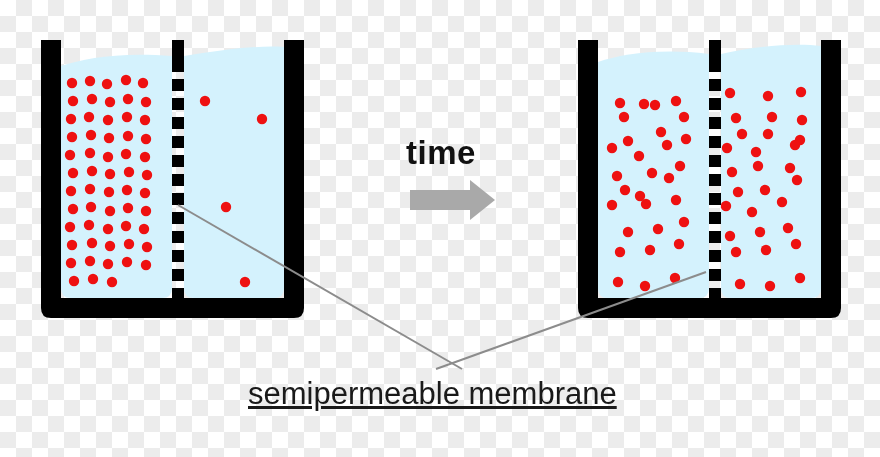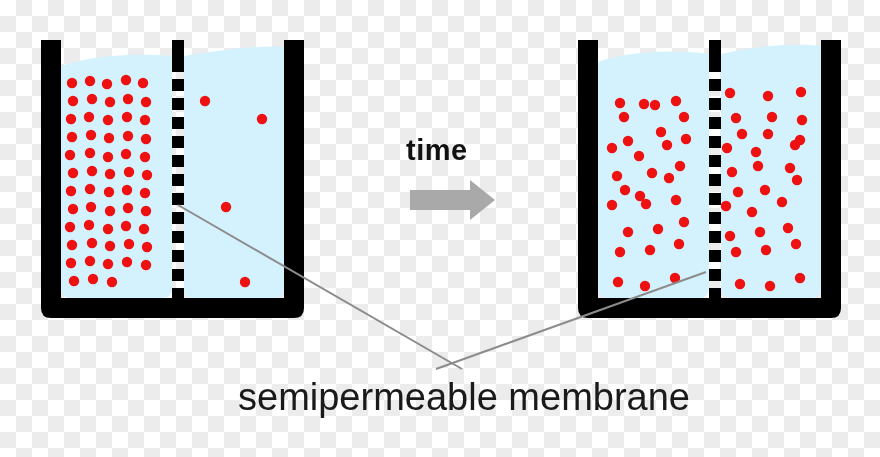--- a/index.html
+++ b/index.html
@@ -22,29 +22,30 @@
   }
   #stage{position:absolute;left:0;top:0;width:880px;height:457px;}
   #stage svg{display:block;}
   .lbl{
     position:absolute;
     color:#111111;
     white-space:nowrap;
   }
   #time-label{
     left:406px;top:134px;
-    font-size:29px;
+    font-size:33px;
     font-weight:bold;
     letter-spacing:0.5px;
   }
   #membrane-label{
-    left:238px;top:376px;
-    font-size:38px;
+    left:248px;top:376px;
+    font-size:31px;
     font-weight:400;
     color:#1a1a1a;
+    text-decoration:underline;
   }
 </style>
 </head>
 <body>
 
 <div id="checker"></div>
 
 <div id="stage">
   <svg width="880" height="457" viewBox="0 0 880 457">
     <defs>

